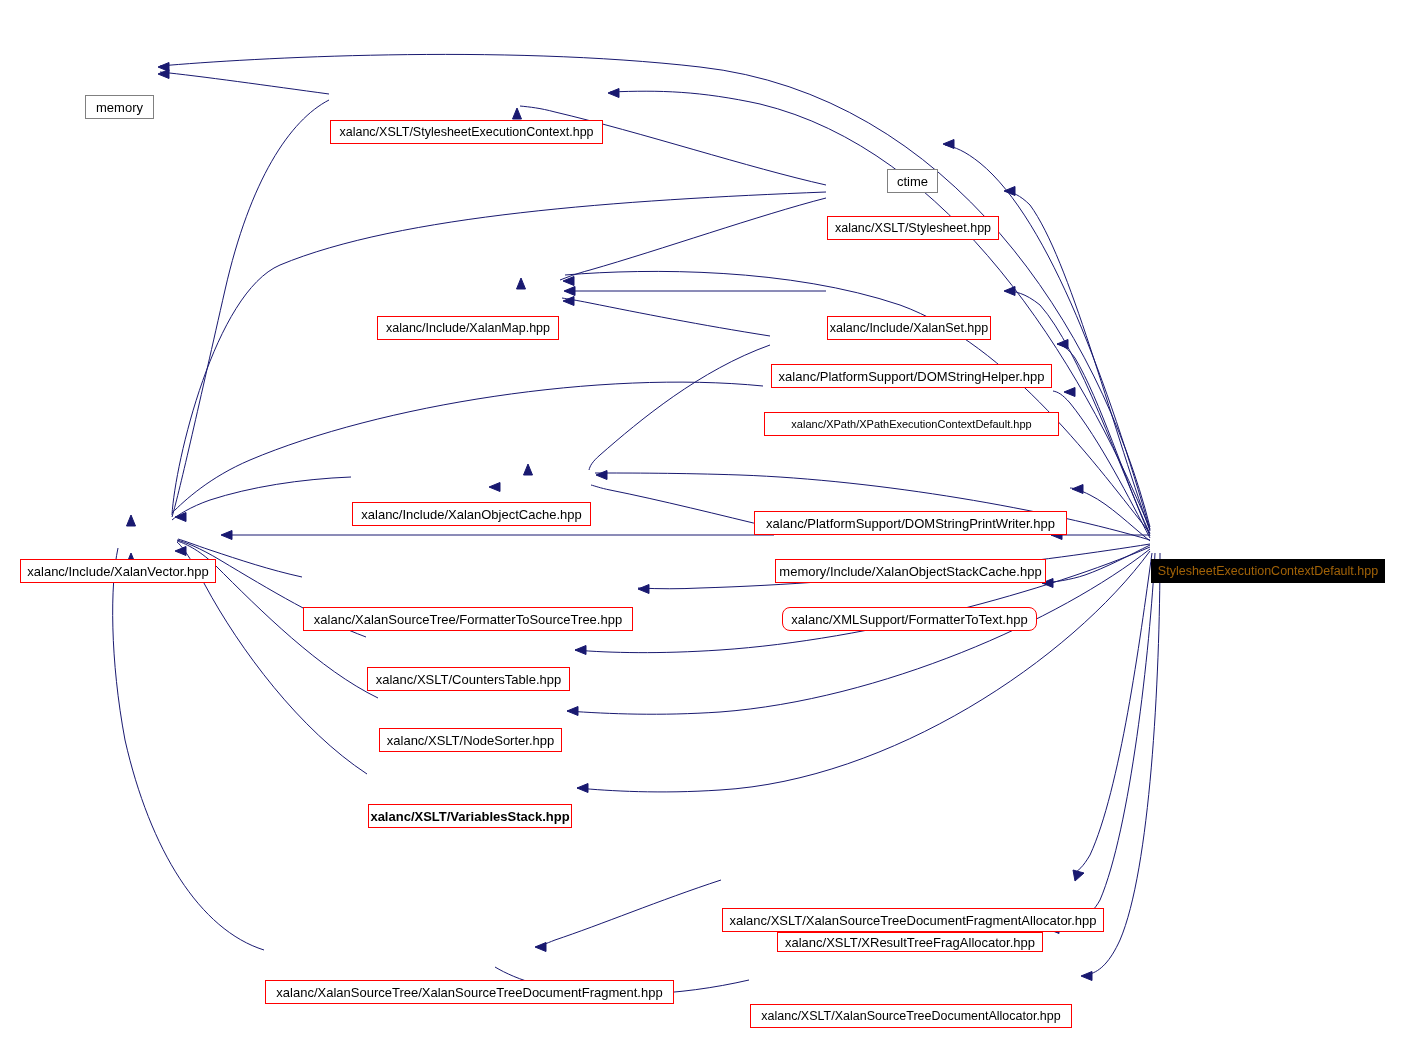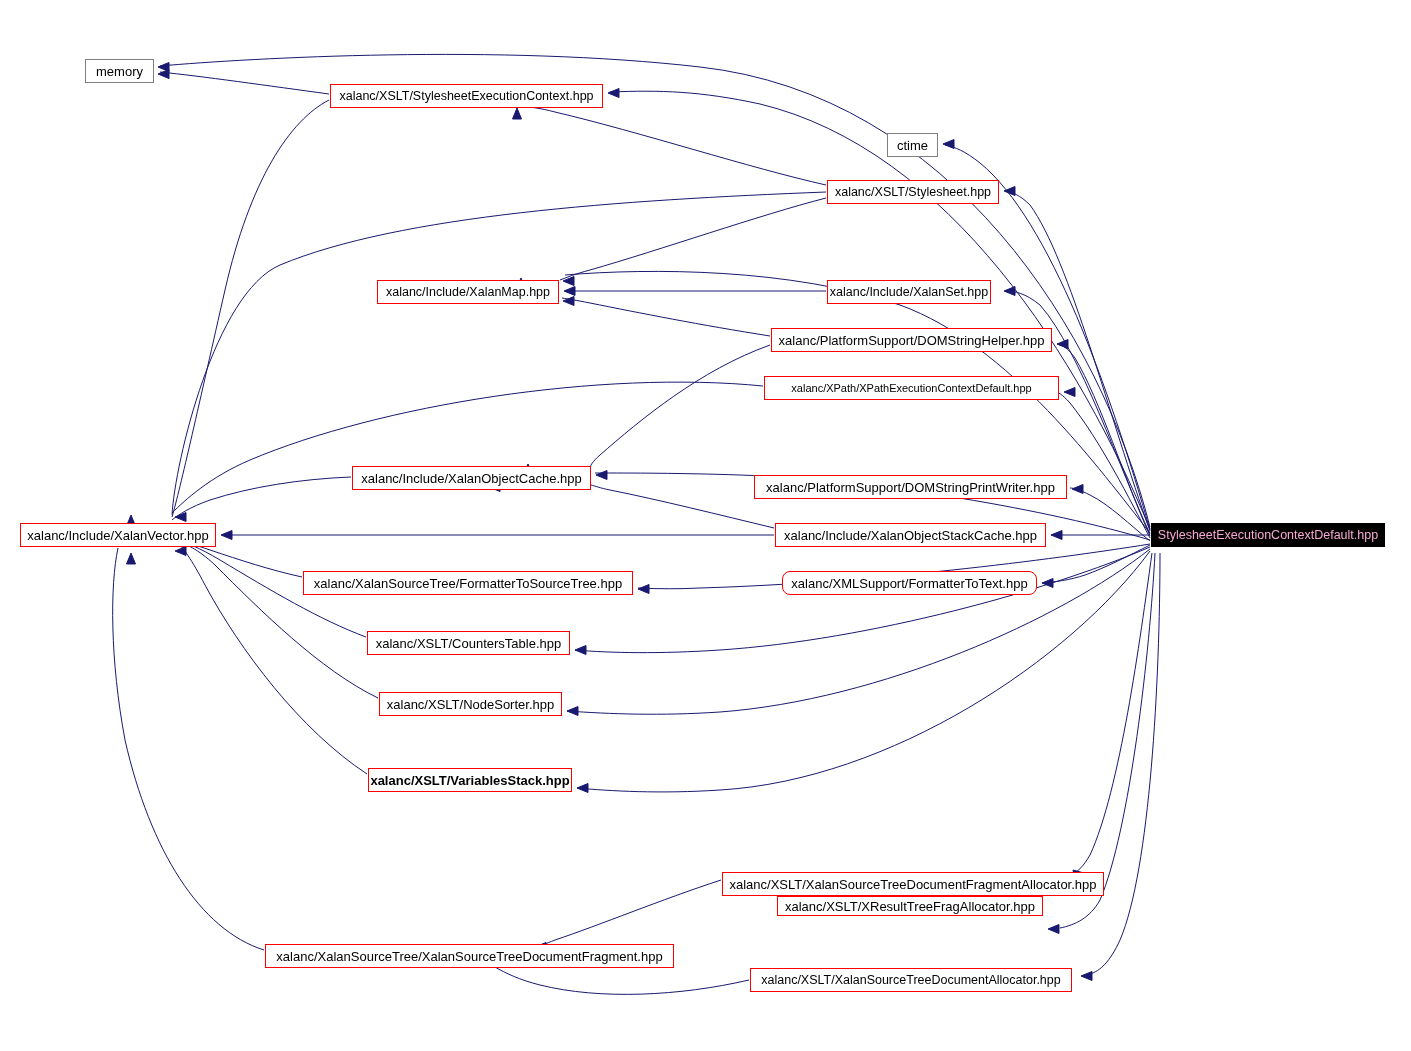--- a/index.html
+++ b/index.html
@@ -29,28 +29,29 @@
     display: flex;
     align-items: center;
     justify-content: center;
     white-space: nowrap;
     background: #ffffff;
     border: 1px solid #ff0000;
     color: #000000;
     font-size: 13px;
     line-height: 1;
     letter-spacing: 0px;
+    margin-top: 36px;
   }
   .graph-node.system {
     border: 1px solid #808080;
   }
   .graph-node.root {
     background: #000000;
     border: 1px solid #000000;
-    color: #f9a8d4;
+    color: #a16207;
   }
   .node-label {
     display: block;
     padding: 0 6px;
   }
 </style>
 </head>
 <body>
 
 <div id="canvas">
@@ -154,21 +155,21 @@
       <div class="graph-node" style="left: 352px; top: 466px; width: 239px; height: 24px;">
         <span class="node-label">xalanc/Include/XalanObjectCache.hpp</span>
       </div>
       <div class="graph-node" style="left: 754px; top: 475px; width: 313px; height: 24px;">
         <span class="node-label">xalanc/PlatformSupport/DOMStringPrintWriter.hpp</span>
       </div>
       <div class="graph-node" style="left: 20px; top: 523px; width: 196px; height: 24px;">
         <span class="node-label">xalanc/Include/XalanVector.hpp</span>
       </div>
       <div class="graph-node" style="left: 775px; top: 523px; width: 271px; height: 24px;">
-        <span class="node-label">xalanc/Include/XalanObjectStackCache.hpp</span>
+        <span class="node-label">memory/Include/XalanObjectStackCache.hpp</span>
       </div>
       <div class="graph-node" style="left: 303px; top: 571px; width: 330px; height: 24px;">
         <span class="node-label">xalanc/XalanSourceTree/FormatterToSourceTree.hpp</span>
       </div>
       <div class="graph-node" style="left: 782px; top: 571px; width: 255px; height: 24px; border-radius: 8px;">
         <span class="node-label">xalanc/XMLSupport/FormatterToText.hpp</span>
       </div>
       <div class="graph-node" style="left: 367px; top: 631px; width: 203px; height: 24px;">
         <span class="node-label">xalanc/XSLT/CountersTable.hpp</span>
       </div>

